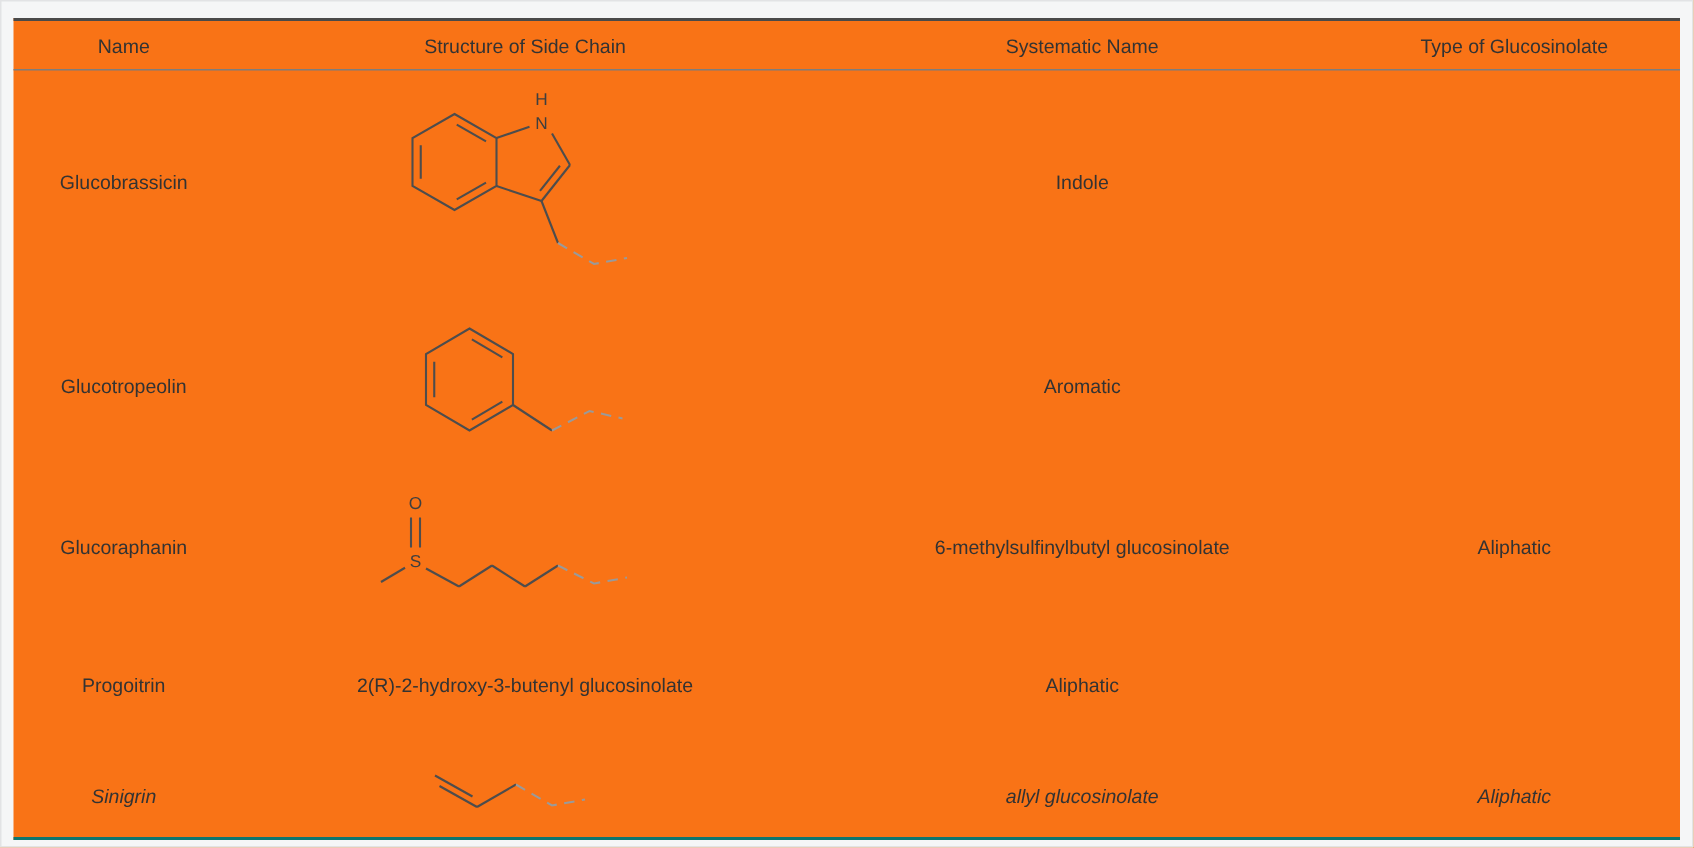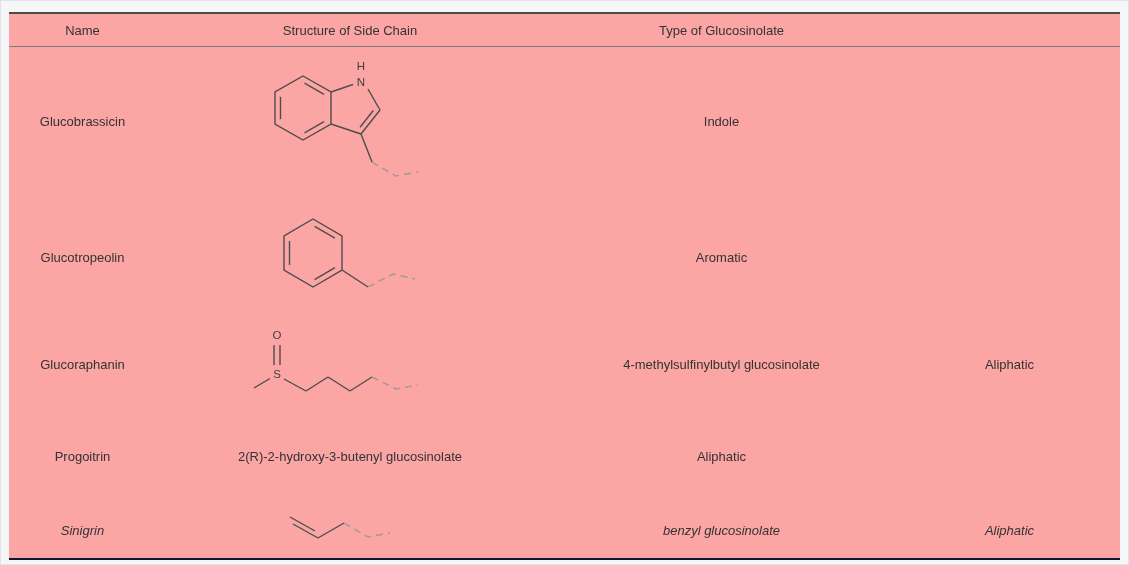--- a/index.html
+++ b/index.html
@@ -7,23 +7,23 @@
   body {
     width:1129px; height:565px;
     background:#f5f6f7;
     border:1px solid #e2e3e5;
     font-family:"Liberation Sans", sans-serif;
     color:#333;
     overflow:hidden;
   }
   .table {
     margin:11px 8px 0 8px;
-    background:#fca5a5;
+    background:#f97316;
     border-top:2px solid #4a4a4a;
-    border-bottom:2px solid #0f172a;
+    border-bottom:2px solid #0f766e;
   }
   .grid-row {
     display:grid;
     grid-template-columns:147px 388px 355px 1fr;
     align-items:center;
   }
   .header {
     height:33px;
     border-bottom:1px solid #7d7d7d;
     font-size:13px;
@@ -49,20 +49,21 @@
   }
 </style>
 </head>
 <body>
 
 <div class="table">
 
   <div class="grid-row header">
     <div class="cell">Name</div>
     <div class="cell">Structure of Side Chain</div>
+    <div class="cell">Systematic Name</div>
     <div class="cell">Type of Glucosinolate</div>
   </div>
 
   <div class="grid-row r1">
     <div class="cell">Glucobrassicin</div>
     <div class="cell cell-structure">
       <svg width="185" height="135" viewBox="0 0 185 135">
 
         <path class="bond" d="M45,22 L73,38 L73,70 L45,86 L17,70 L17,38 Z"></path>
         <line class="bond" x1="46.5" y1="29.1" x2="66" y2="40.3"></line>
@@ -112,37 +113,37 @@
         <line class="bond" x1="26" y1="43" x2="26" y2="23"></line>
         <line class="bond" x1="32" y1="43" x2="32" y2="23"></line>
 
         <line class="bond" x1="36" y1="57" x2="58" y2="69"></line>
         <line class="bond" x1="58" y1="69" x2="80" y2="55"></line>
         <line class="bond" x1="80" y1="55" x2="102" y2="69"></line>
         <line class="bond" x1="102" y1="69" x2="124" y2="55"></line>
         <path class="dashed" d="M124,55 L148,67 L170,63"></path>
       </svg>
     </div>
-    <div class="cell">4-methylsulfinylbutyl glucosinolate</div>
+    <div class="cell">6-methylsulfinylbutyl glucosinolate</div>
     <div class="cell">Aliphatic</div>
   </div>
 
   <div class="grid-row r4">
     <div class="cell">Progoitrin</div>
     <div class="cell">2(R)-2-hydroxy-3-butenyl glucosinolate</div>
     <div class="cell">Aliphatic</div>
   </div>
 
   <div class="grid-row r5">
     <div class="cell">Sinigrin</div>
     <div class="cell cell-structure">
       <svg width="130" height="42" viewBox="0 0 130 42">
         <line class="bond" x1="8" y1="14" x2="33" y2="28"></line>
         <line class="bond" x1="5" y1="7" x2="30" y2="21"></line>
         <line class="bond" x1="33" y1="28" x2="59" y2="13"></line>
         <path class="dashed" d="M59,13 L83,27 L105,23"></path>
       </svg>
     </div>
-    <div class="cell">benzyl glucosinolate</div>
+    <div class="cell">allyl glucosinolate</div>
     <div class="cell">Aliphatic</div>
   </div>
 
 </div>
 
 </body></html>

